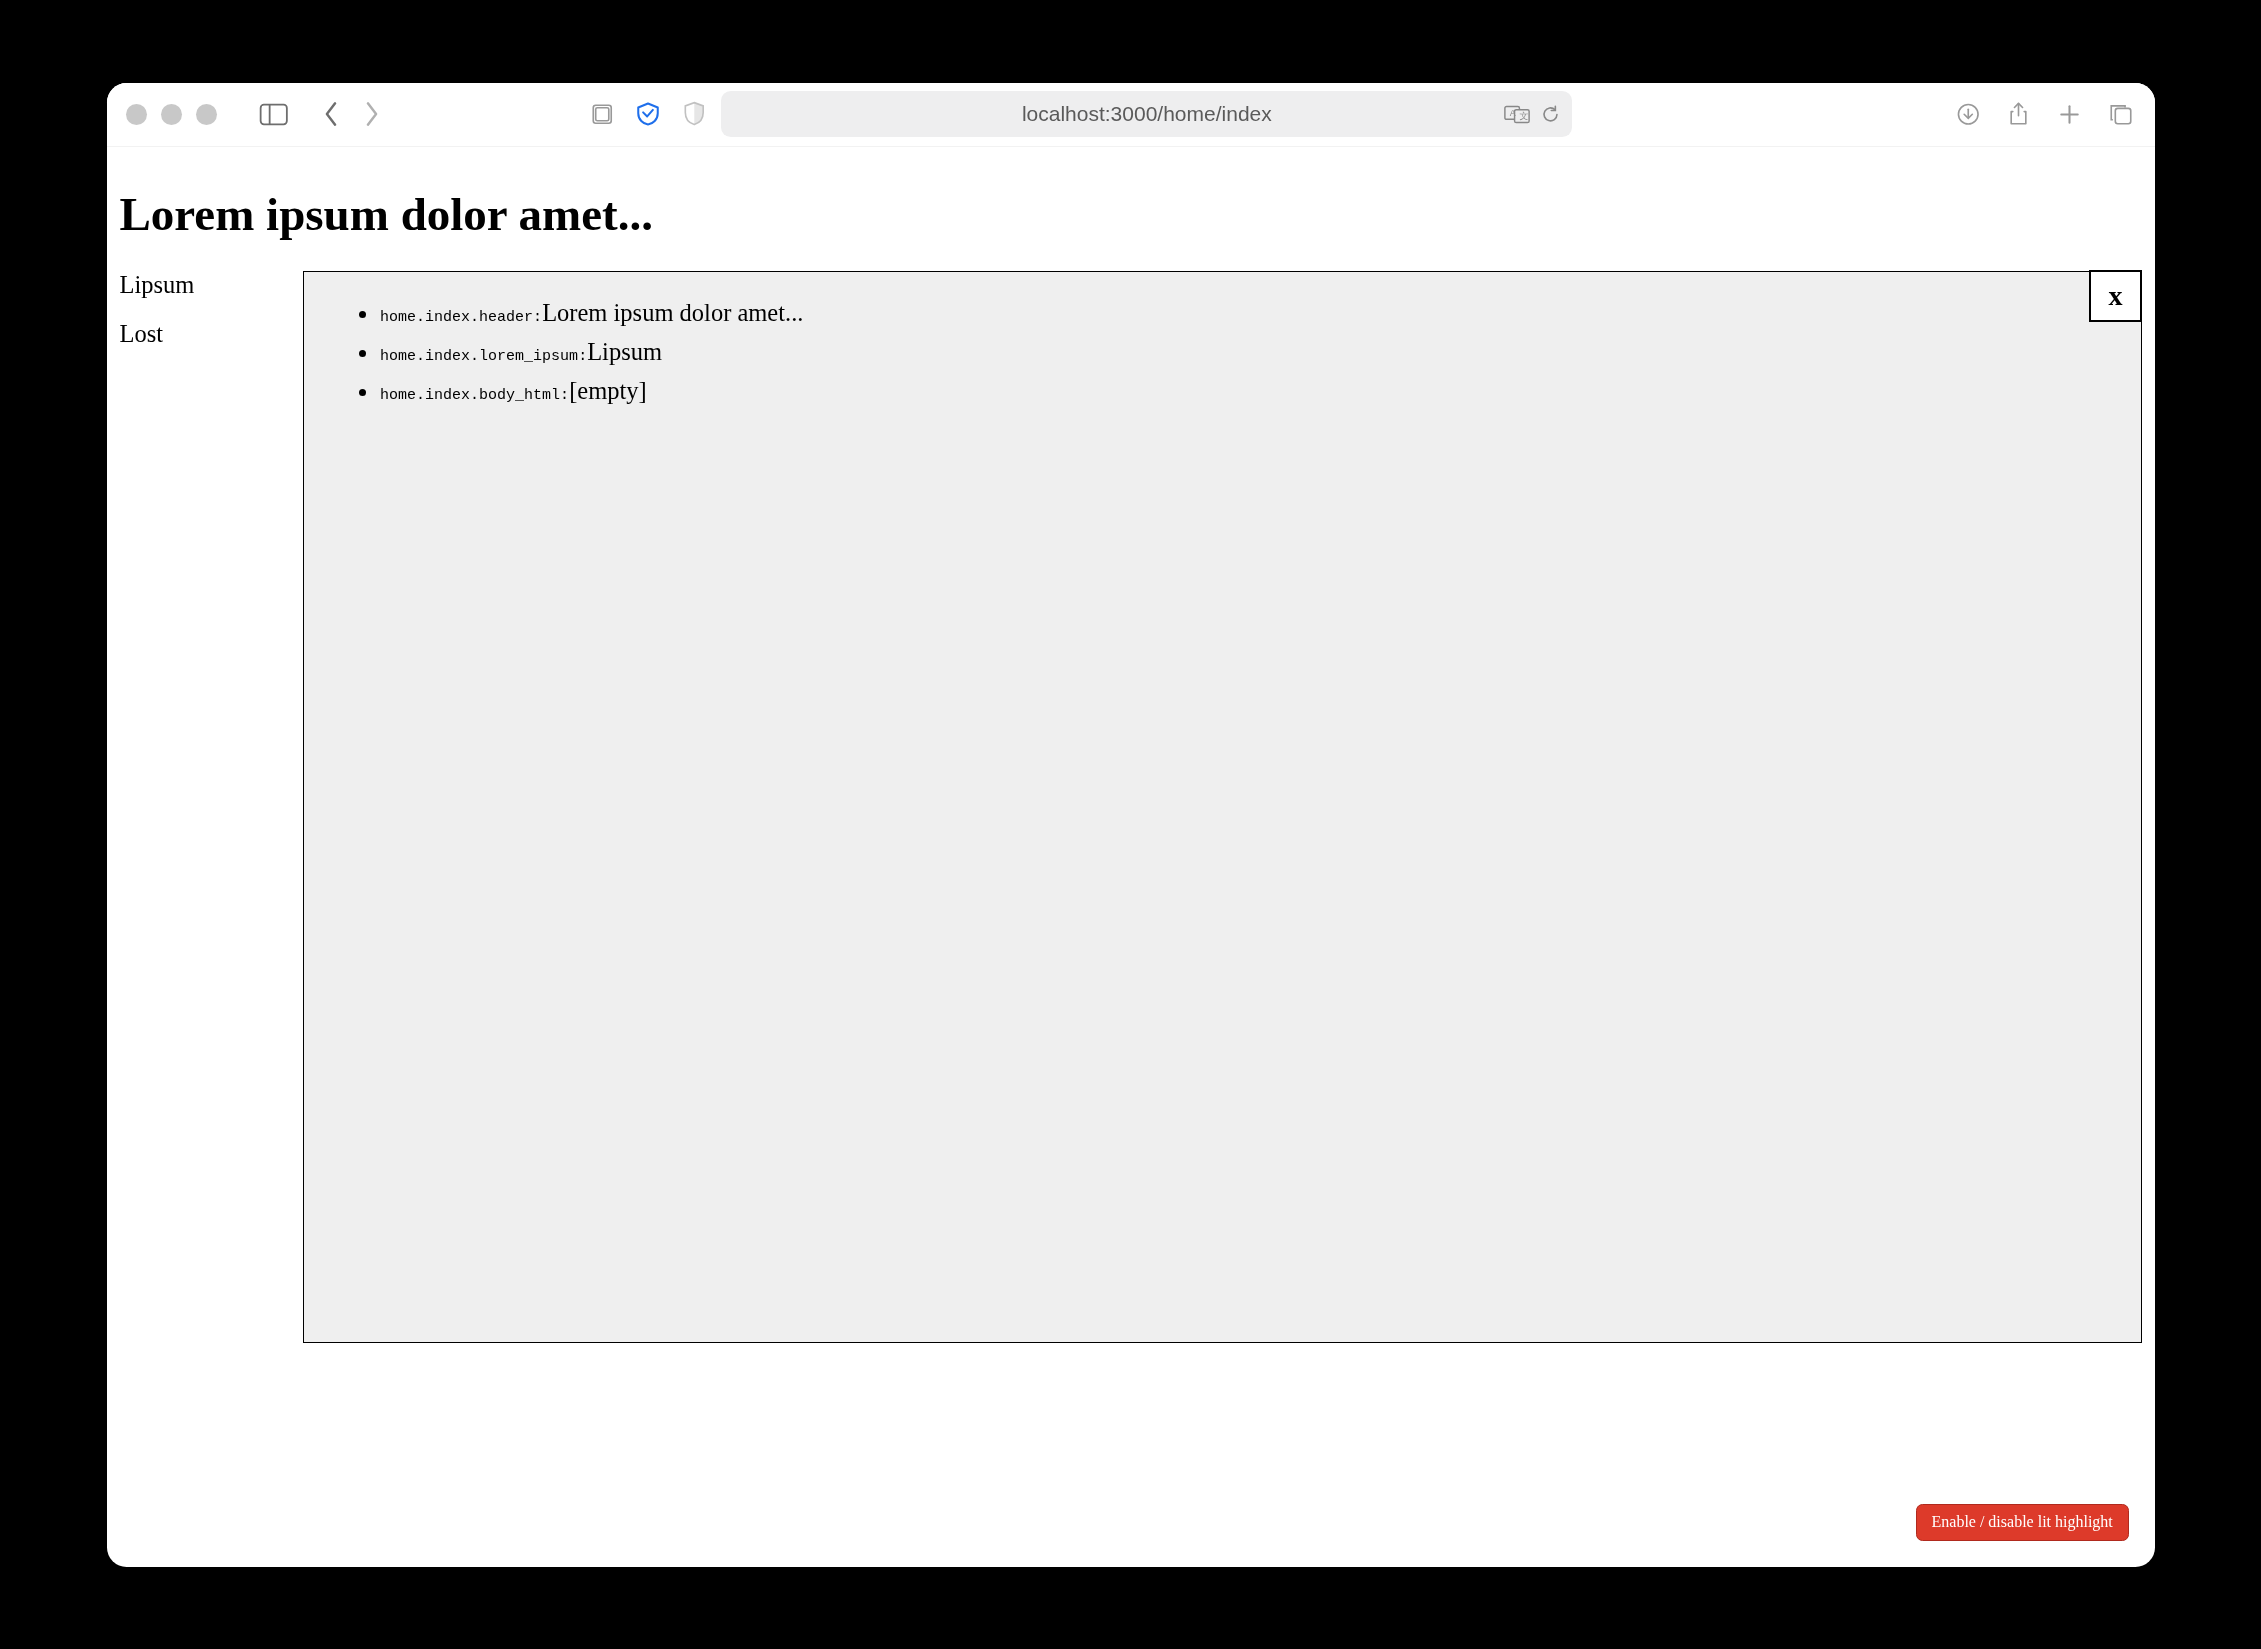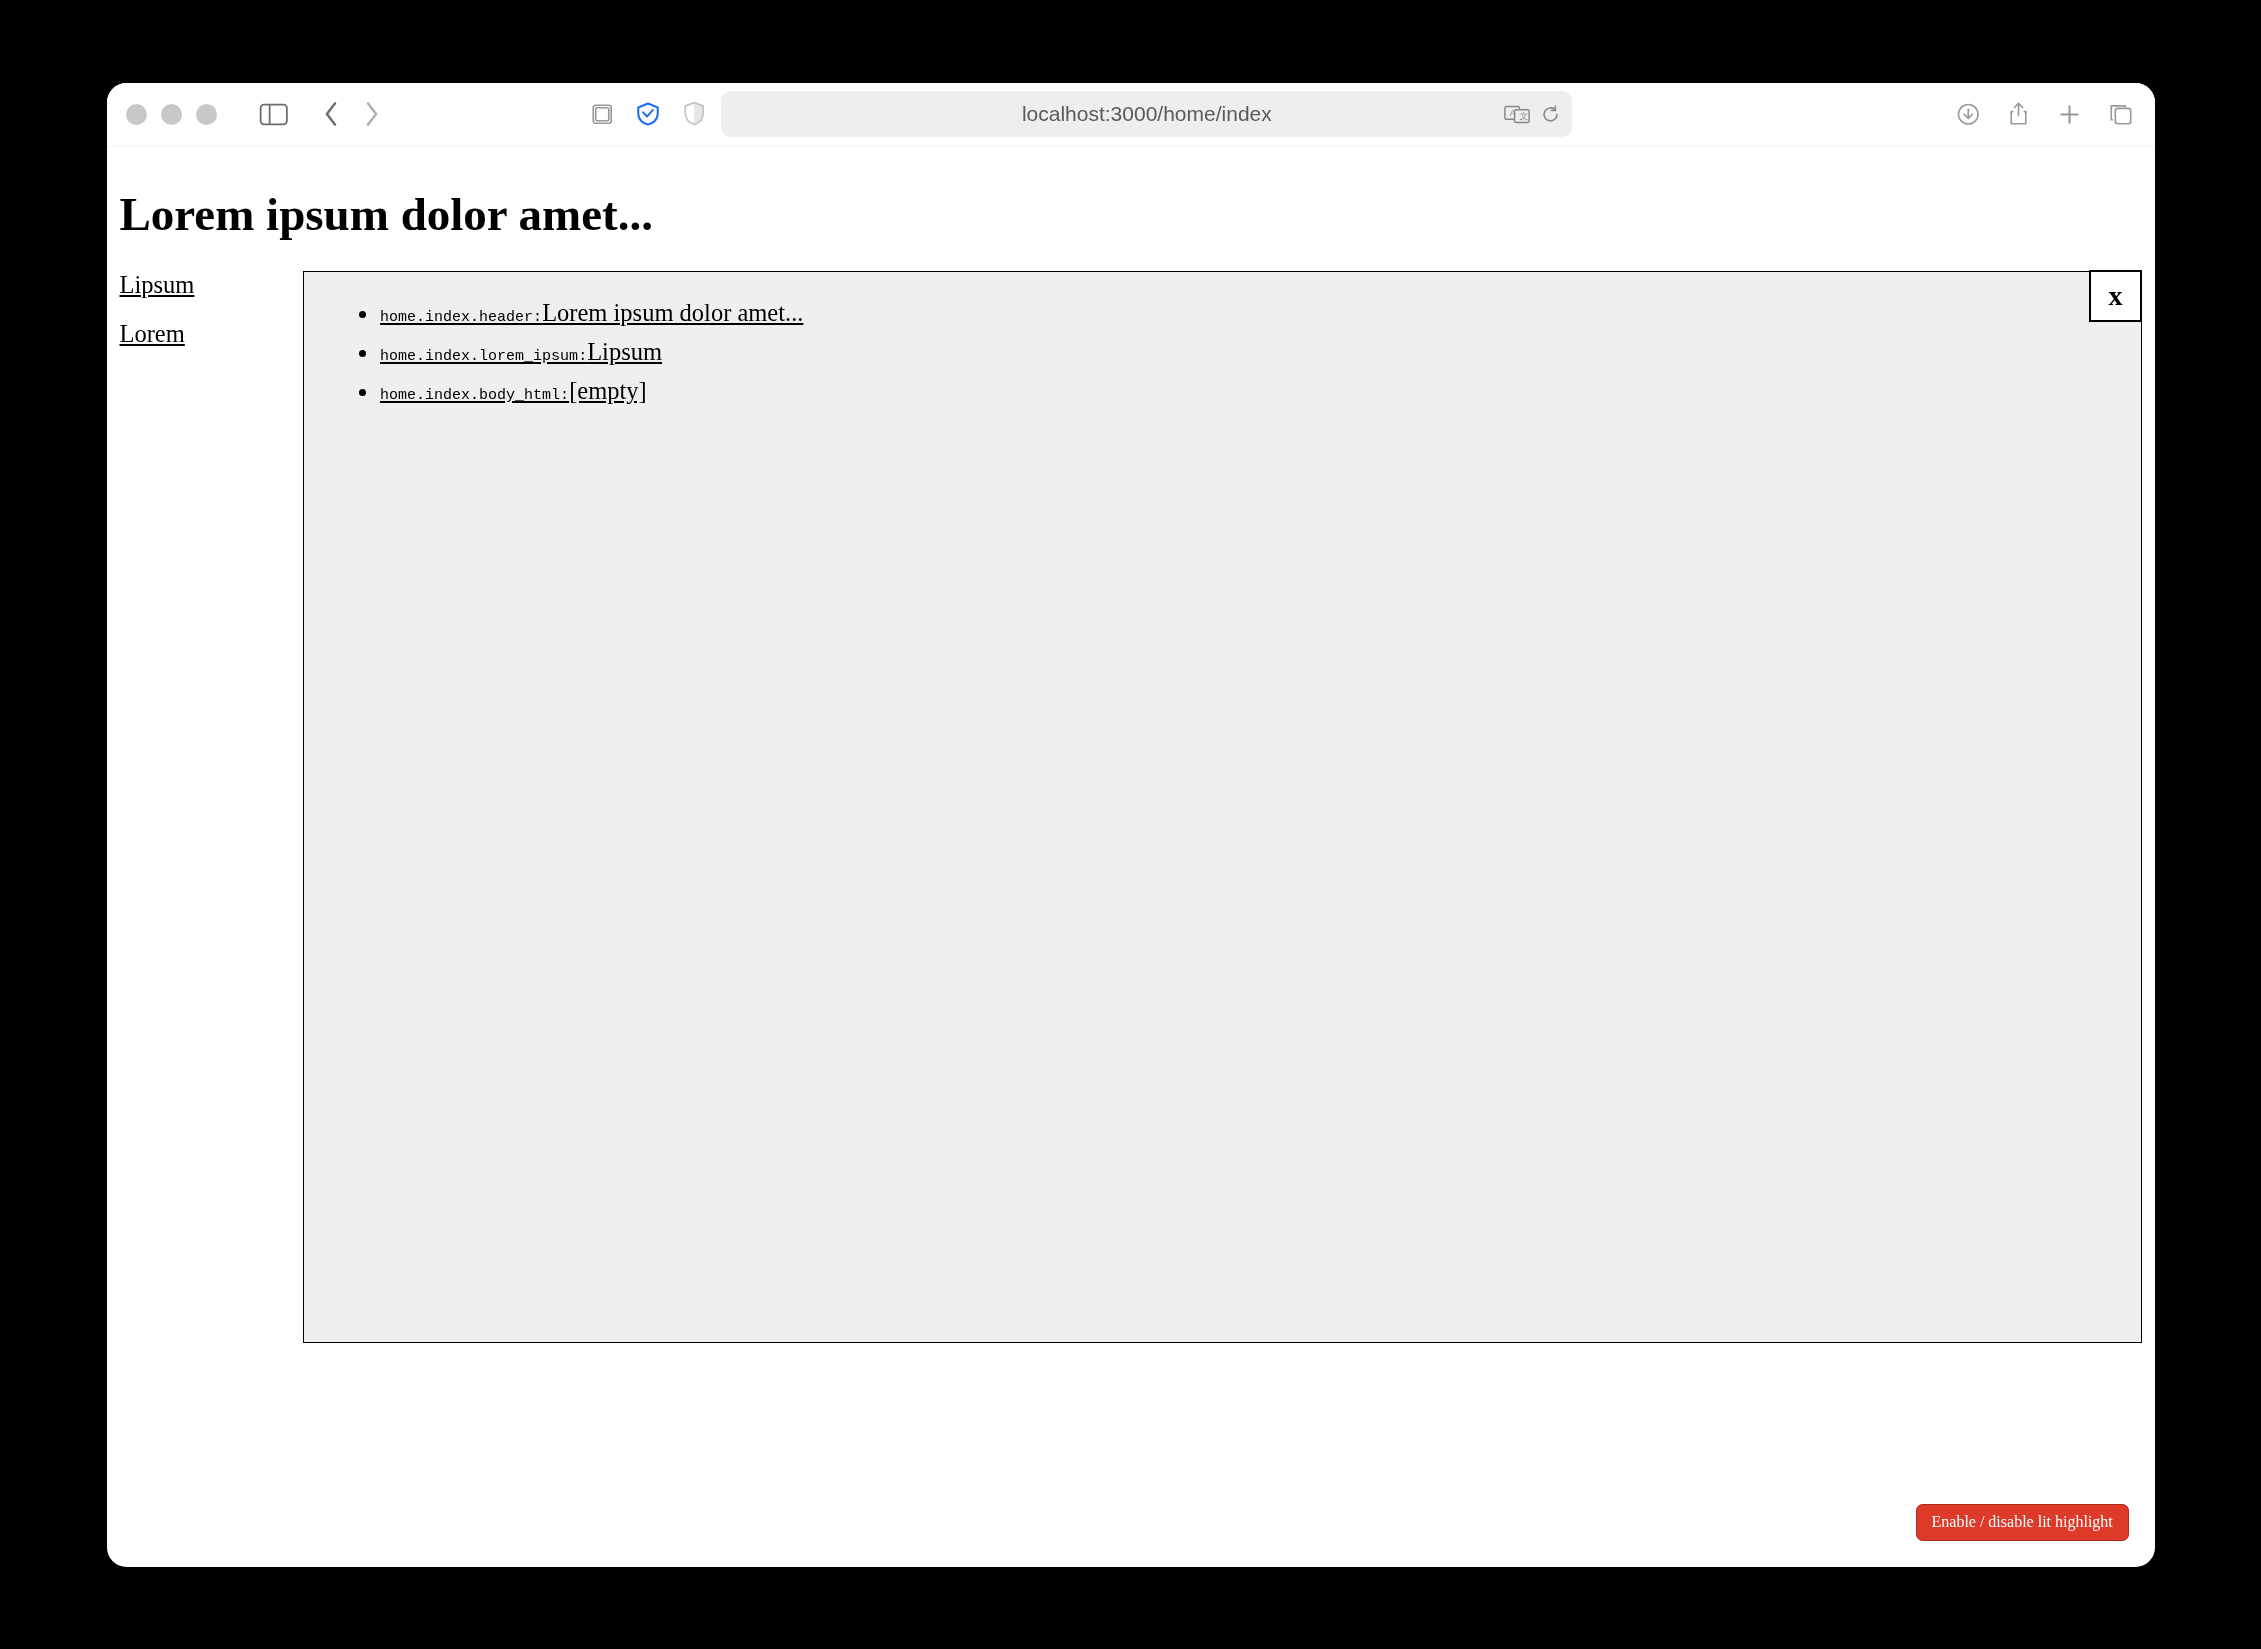--- a/index.html
+++ b/index.html
@@ -138,21 +138,20 @@
       overflow: hidden;
     }
     .page-heading {
       font-size: 47px;
       font-weight: bold;
       margin: 16.4px 0 29.5px 0;
     }
     .content-row {
       display: flex;
       align-items: flex-start;
-      text-decoration: underline;
     }
     .side-labels {
       width: 183px;
       display: flex;
       flex-direction: column;
       gap: 21px;
       font-size: 24.5px;
       padding-top: 0;
     }
     .panel {
@@ -313,21 +312,21 @@
     </div>
   </div>
 
 
   <div class="content">
     <h1 class="page-heading">Lorem ipsum dolor amet...</h1>
 
     <div class="content-row">
       <div class="side-labels">
         <div>Lipsum</div>
-        <div>Lorem</div>
+        <div>Lost</div>
       </div>
 
       <div class="panel">
         <div class="panel-close">
           <span>x</span>
         </div>
         <ul>
           <li><span class="key">home.index.header:</span><span class="val">Lorem ipsum dolor amet...</span></li>
           <li><span class="key">home.index.lorem_ipsum:</span><span class="val">Lipsum</span></li>
           <li><span class="key">home.index.body_html:</span><span class="val">[empty]</span></li>

